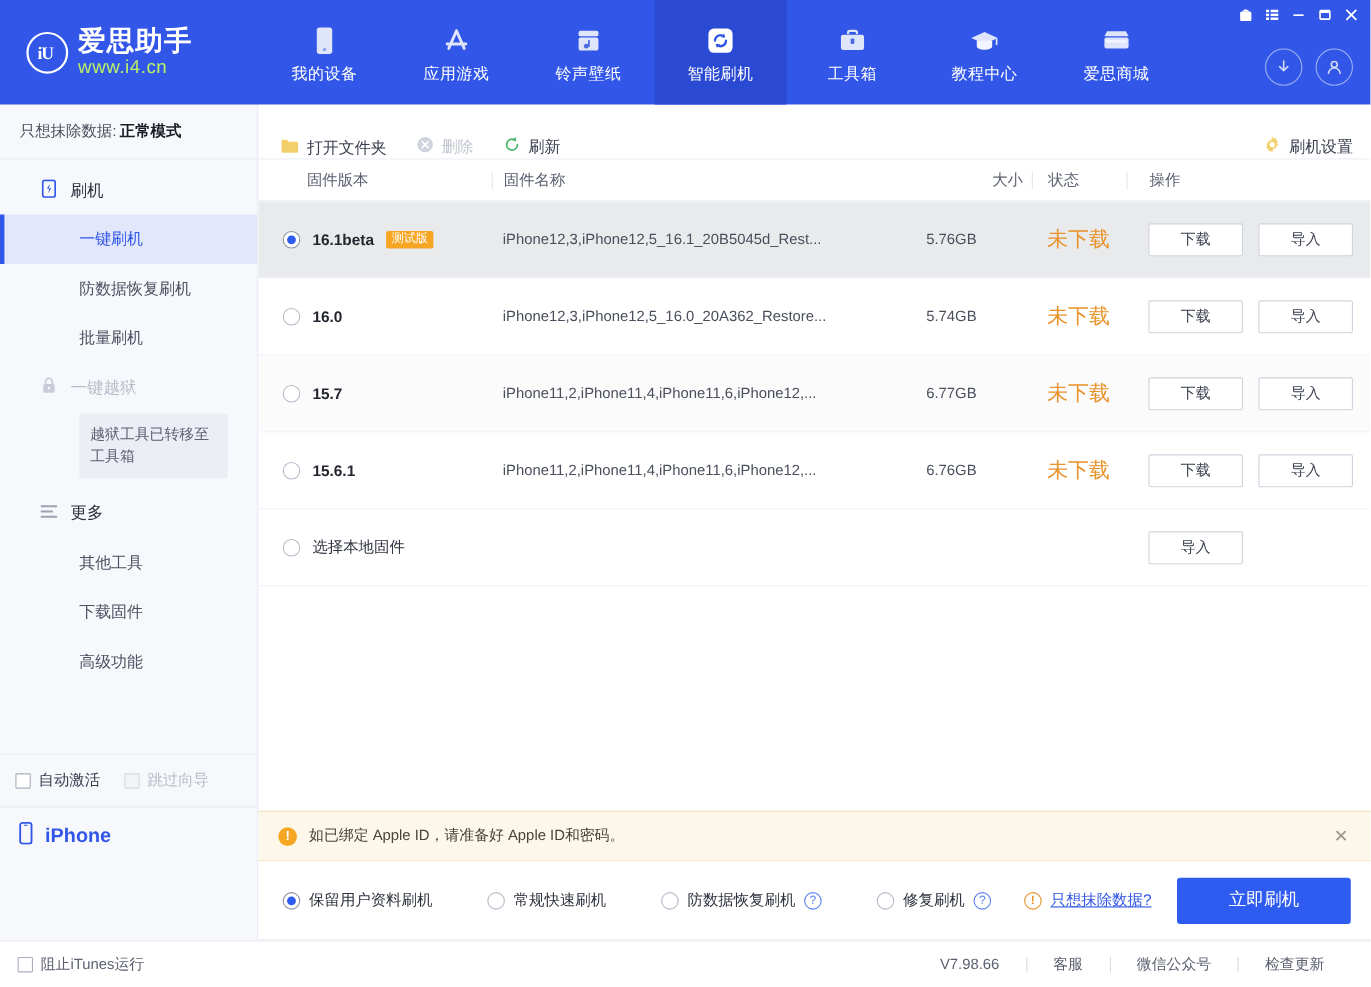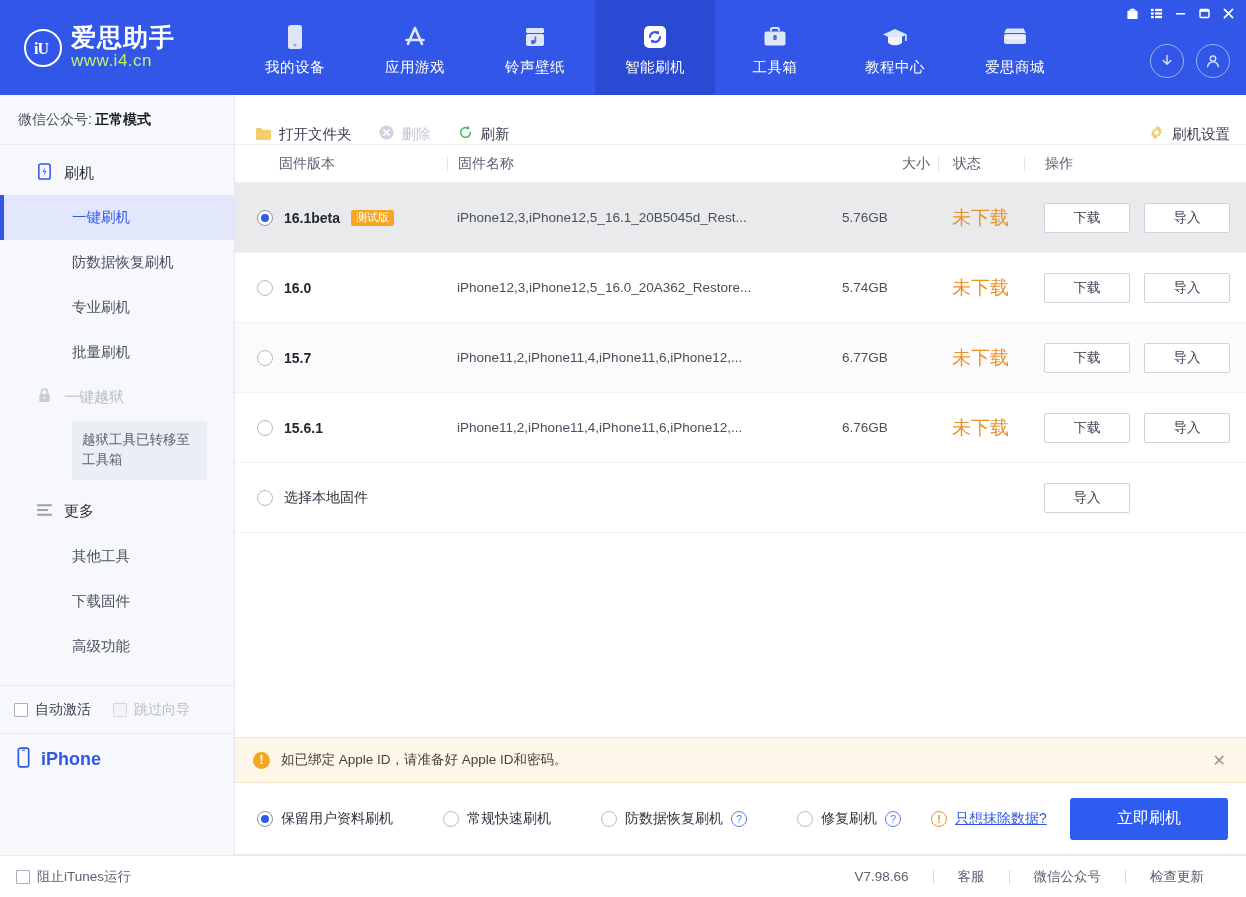--- a/index.html
+++ b/index.html
@@ -359,43 +359,40 @@
             </svg>
         </div>
       </div>
     </div>
   </div>
 
   <div class="body">
 
     <div class="sidebar">
       <div class="dev-status">
-        <span>微信公众号:</span>
+        <span>只想抹除数据:</span>
         <b>正常模式</b>
       </div>
 
       <div class="nav-scroll">
         <div class="nav-group-head">
           <span>
             <svg width="17" height="17" viewBox="0 0 18 18">
                 <rect x="3" y="1" width="12" height="16" rx="2" fill="none" stroke="#3257e8" stroke-width="1.6"></rect>
                 <path d="M9.8 4.5 L7 9.2 H9.3 L8.2 13.5 L11.2 8.6 H8.9 Z" fill="#3257e8"></path>
               </svg>
           </span>
           <span>刷机</span>
         </div>
 
         <div class="nav-item active">
           <span>一键刷机</span>
         </div>
         <div class="nav-item">
           <span>防数据恢复刷机</span>
-        </div>
-        <div class="nav-item">
-          <span>专业刷机</span>
         </div>
         <div class="nav-item">
           <span>批量刷机</span>
         </div>
 
         <div class="nav-group-head dim">
           <span>
             <svg width="17" height="17" viewBox="0 0 18 18">
                 <rect x="3.5" y="7.5" width="11" height="8.5" rx="1.6" fill="#c9cdd9"></rect>
                 <path d="M5.8 7.5V5.4a3.2 3.2 0 0 1 6.4 0v2.1" fill="none" stroke="#c9cdd9" stroke-width="1.7"></path>

